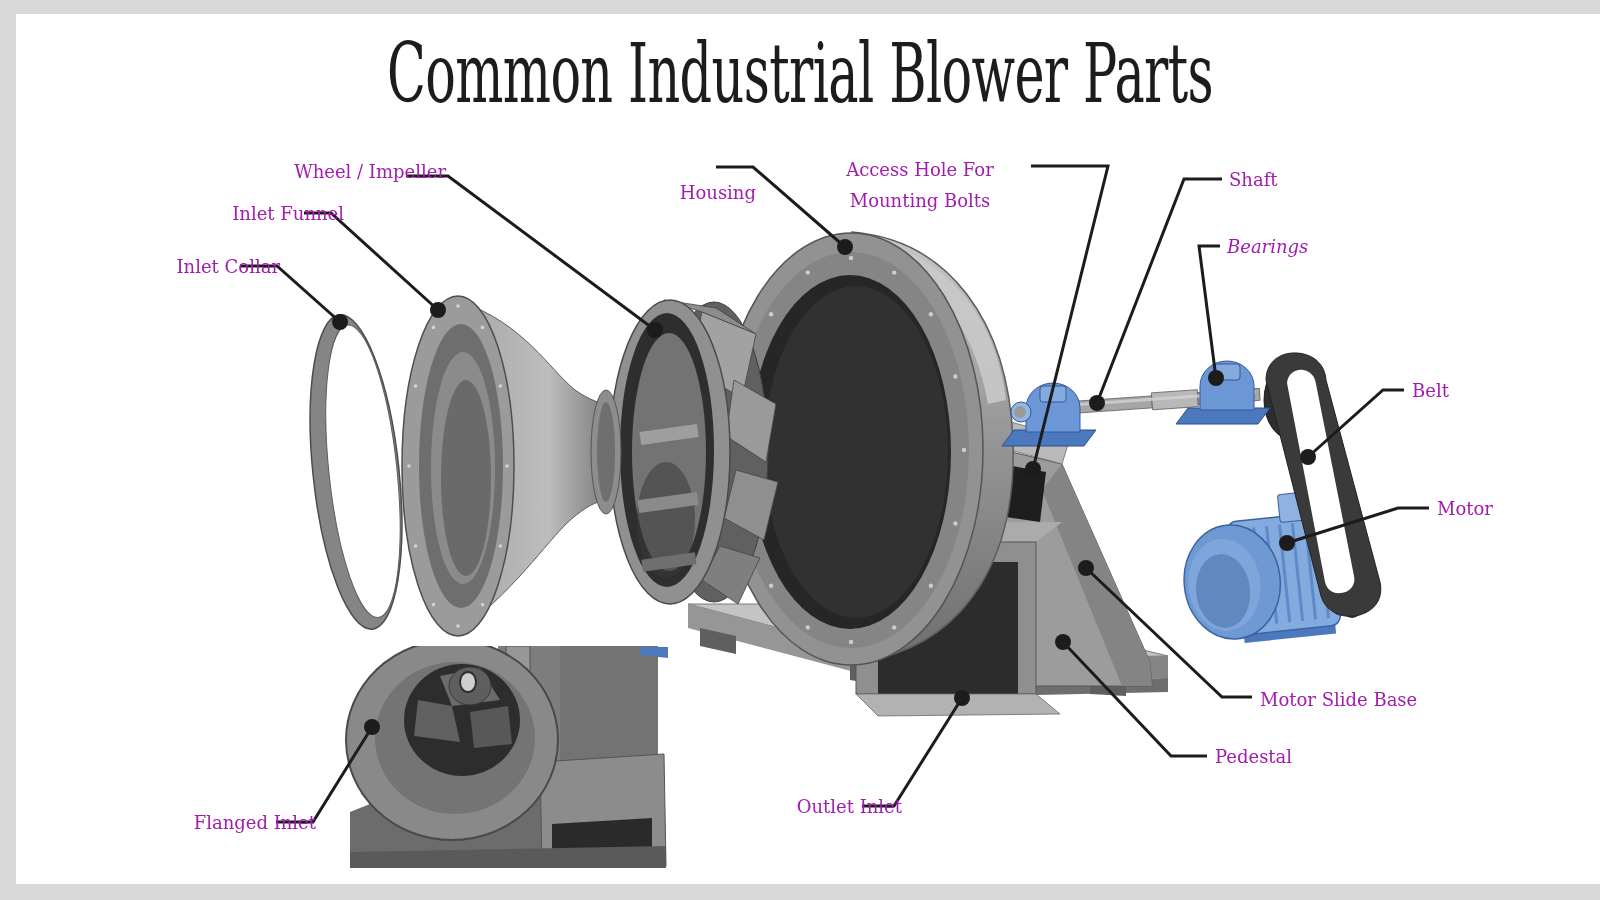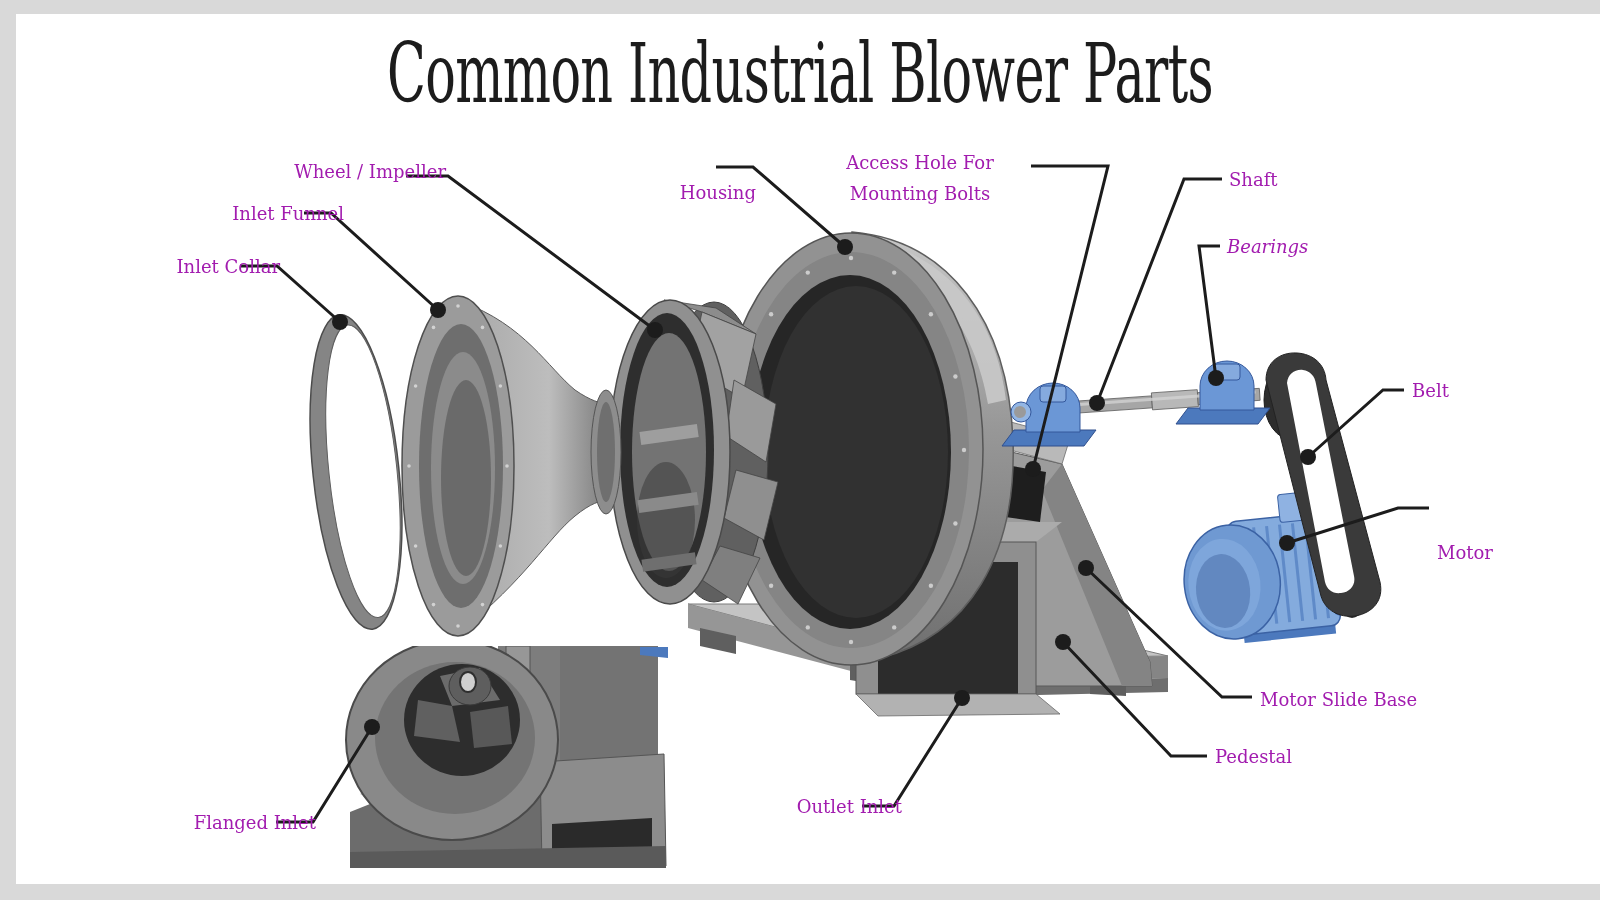--- a/index.html
+++ b/index.html
@@ -6,21 +6,21 @@
   .stage{position:relative;width:1600px;height:900px;background:#d9d9d9;overflow:hidden;
          font-family:"DejaVu Serif",serif;padding-left:44px;}
   .canvas{position:absolute;left:16px;top:14px;right:16px;bottom:16px;background:#ffffff;}
   #art{position:absolute;left:0;top:0;width:1600px;height:900px;}
   .title{position:absolute;left:0;top:30px;width:1600px;text-align:center;
          font-size:82px;line-height:88px;color:#1c1c1c;font-weight:500;
          transform:scaleX(0.62);letter-spacing:-1px;white-space:nowrap;}
   .callout-label{position:absolute;font-size:18px;line-height:31px;color:#a21caf;
                  white-space:pre-line;transform:translateY(-50%);}
   .callout-label.align-right{text-align:right;}
-  .callout-label.align-center{text-align:center;transform:translate(-50%,-50%);}
+  .callout-label.align-center{text-align:center;transform:translate(-50%,-50%);margin-top:7px;}
   .watermark{position:absolute;right:40px;bottom:20px;font-size:36px;color:#161616;}
 </style>
 </head>
 <body>
 
 <div class="stage">
   <div class="canvas"></div>
 
   <svg id="art" viewBox="0 0 1600 900" xmlns="http://www.w3.org/2000/svg">
     <defs>
@@ -233,19 +233,19 @@
   <div id="labels">
       <div class="callout-label align-right" style="top: 266px; right: 1364px;">Inlet Collar</div>
       <div class="callout-label align-right" style="top: 213px; right: 1300px; margin-left: 48px;">Inlet Funnel</div>
       <div class="callout-label align-right" style="top: 171px; right: 1198px;">Wheel / Impeller</div>
       <div class="callout-label align-right" style="top: 166px; right: 888px; margin-top: 26px;">Housing</div>
       <div class="callout-label align-center" style="top: 178px; left: 920px;">Access Hole For
 Mounting Bolts</div>
       <div class="callout-label align-left" style="top: 179px; left: 1229px;">Shaft</div>
       <div class="callout-label align-left" style="top: 246px; left: 1227px; font-style: italic;">Bearings</div>
       <div class="callout-label align-left" style="top: 390px; left: 1412px;">Belt</div>
-      <div class="callout-label align-left" style="top: 508px; left: 1437px; margin-top: 44px;">Motor</div>
+      <div class="callout-label align-left" style="top: 508px; left: 1437px;">Motor</div>
       <div class="callout-label align-left" style="top: 699px; left: 1260px;">Motor Slide Base</div>
       <div class="callout-label align-left" style="top: 756px; left: 1215px;">Pedestal</div>
       <div class="callout-label align-right" style="top: 806px; right: 742px;">Outlet Inlet</div>
       <div class="callout-label align-right" style="top: 822px; right: 1328px;">Flanged Inlet</div>
     </div>
 </div>
 
 </body></html>

